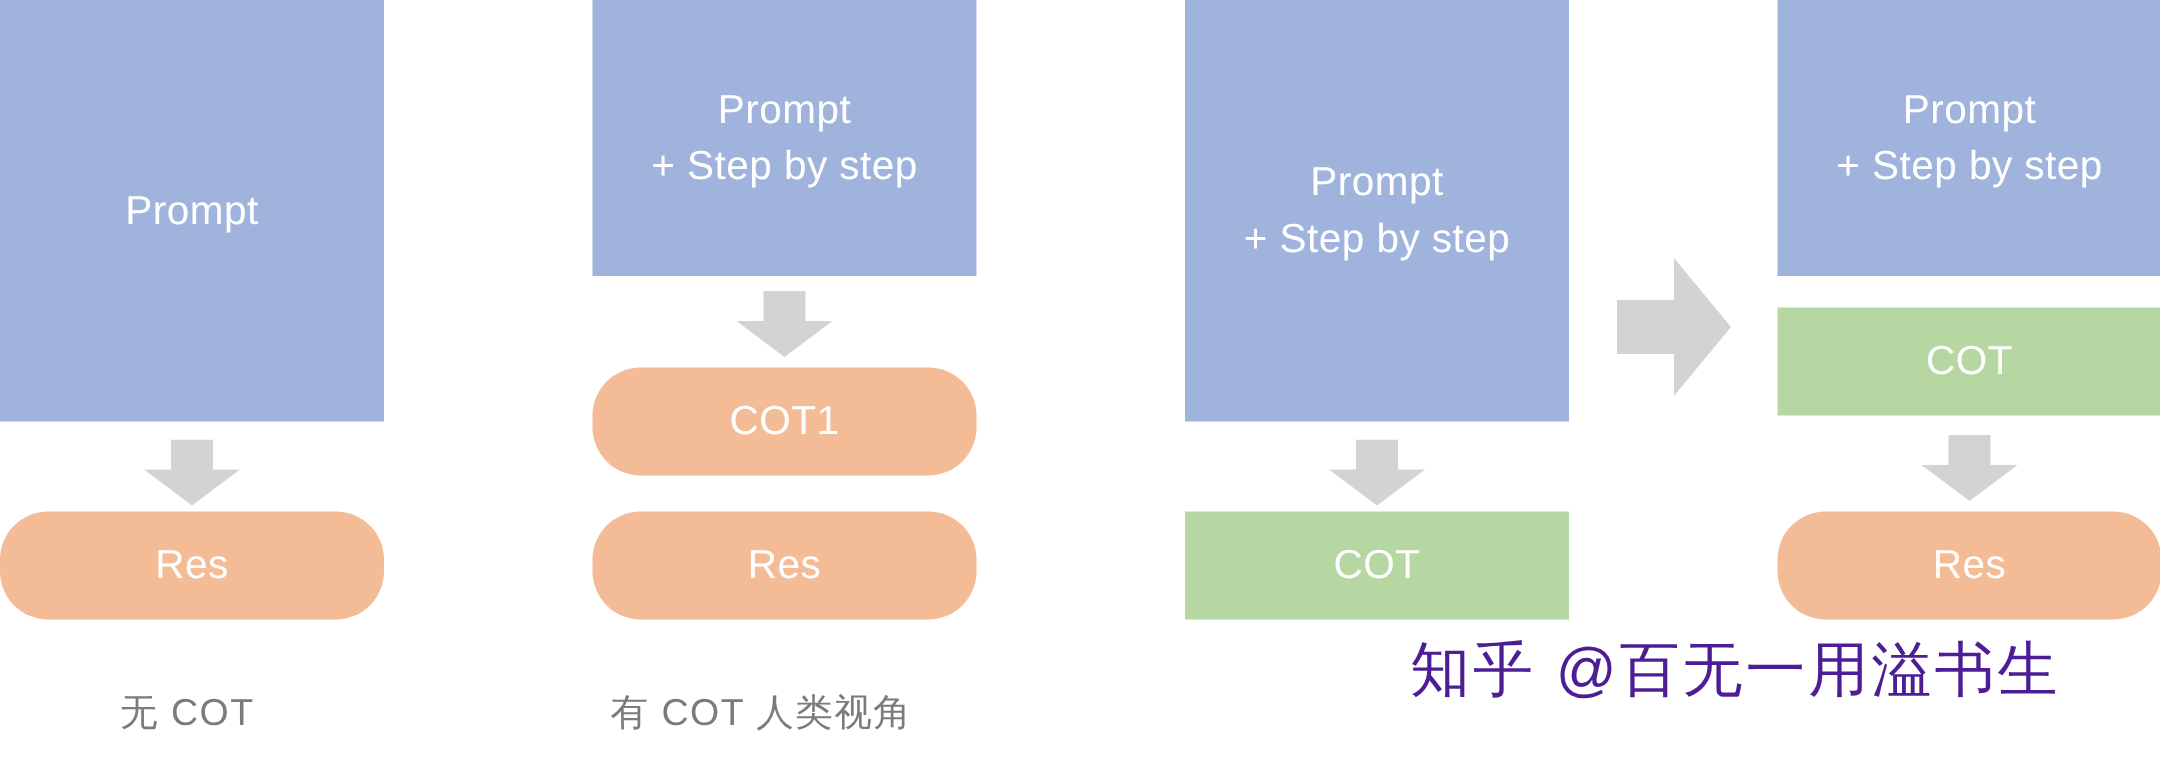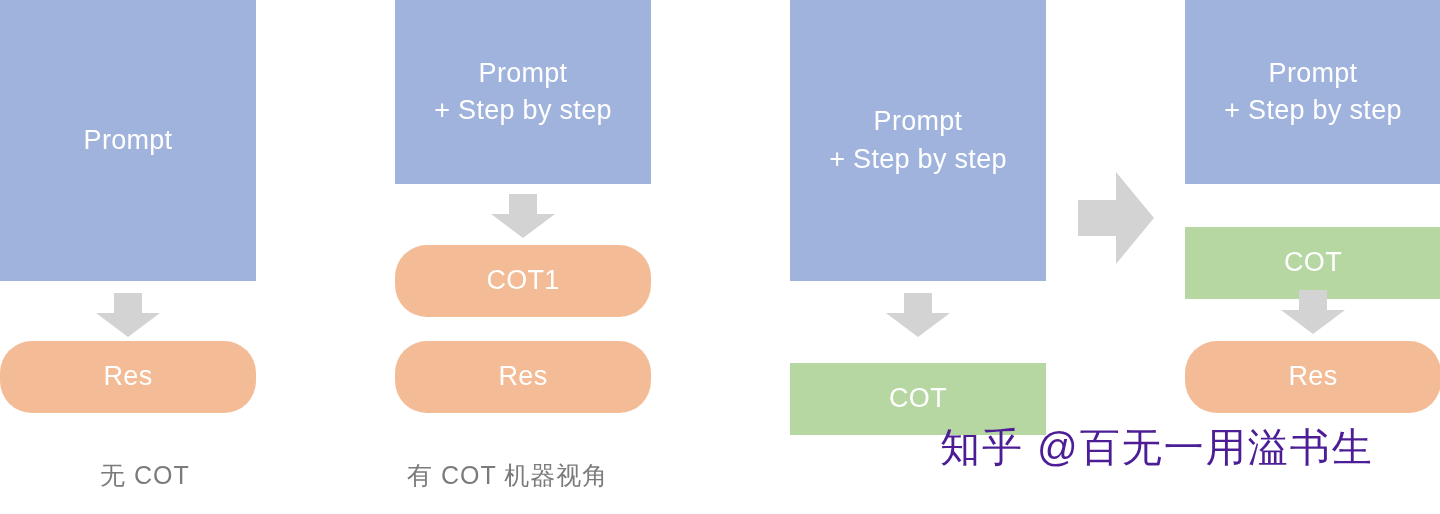--- a/index.html
+++ b/index.html
@@ -27,21 +27,21 @@
     font-size: 27px;
     line-height: 1.38;
     font-weight: 400;
     letter-spacing: 0.3px;
     box-sizing: border-box;
     padding: 18px 6px;
     white-space: pre-line;
   }
   .node.blue   { background: #a0b3dd; }
   .node.orange { background: #f3bc96; border-radius: 32px; }
-  .node.green  { background: #b6d7a2; margin-top: 22px; }
+  .node.green  { background: #b6d7a2; }
 
   .arrow-down {
     position: absolute;
   }
   .arrow-right {
     position: absolute;
   }
   .arrow-down svg, .arrow-right svg { display: block; }
 
   .caption {
@@ -73,36 +73,36 @@
   <div class="node blue" style="left:0px; top:0px; width:256px; height:281px;">Prompt</div>
 
   <div class="arrow-down" style="left:88px; top:293px; width:80px; height:44px;">
     <svg width="80" height="44" viewBox="0 0 80 44" xmlns="http://www.w3.org/2000/svg">
       <polygon points="26,0 54,0 54,20 72,20 40,44 8,20 26,20" fill="#d3d3d3"></polygon>
     </svg>
   </div>
 
   <div class="node orange" style="left:0px; top:341px; width:256px; height:72px;">Res</div>
 
-  <div class="caption" style="left:100px; top:463px;">无 COT</div>
+  <div class="caption" style="left:80px; top:463px;">无 COT</div>
 
   <div class="node blue" style="left:395px; top:0px; width:256px; height:184px;">Prompt
 + Step by step</div>
 
   <div class="arrow-down" style="left:483px; top:194px; width:80px; height:44px;">
     <svg width="80" height="44" viewBox="0 0 80 44" xmlns="http://www.w3.org/2000/svg">
       <polygon points="26,0 54,0 54,20 72,20 40,44 8,20 26,20" fill="#d3d3d3"></polygon>
     </svg>
   </div>
 
   <div class="node orange" style="left:395px; top:245px; width:256px; height:72px;">COT1</div>
 
   <div class="node orange" style="left:395px; top:341px; width:256px; height:72px;">Res</div>
 
-  <div class="caption" style="left:407px; top:463px;">有 COT 机器视角</div>
+  <div class="caption" style="left:407px; top:463px;">有 COT 人类视角</div>
 
   <div class="node blue" style="left:790px; top:0px; width:256px; height:281px;">Prompt
 + Step by step</div>
 
   <div class="arrow-down" style="left:878px; top:293px; width:80px; height:44px;">
     <svg width="80" height="44" viewBox="0 0 80 44" xmlns="http://www.w3.org/2000/svg">
       <polygon points="26,0 54,0 54,20 72,20 40,44 8,20 26,20" fill="#d3d3d3"></polygon>
     </svg>
   </div>
 

